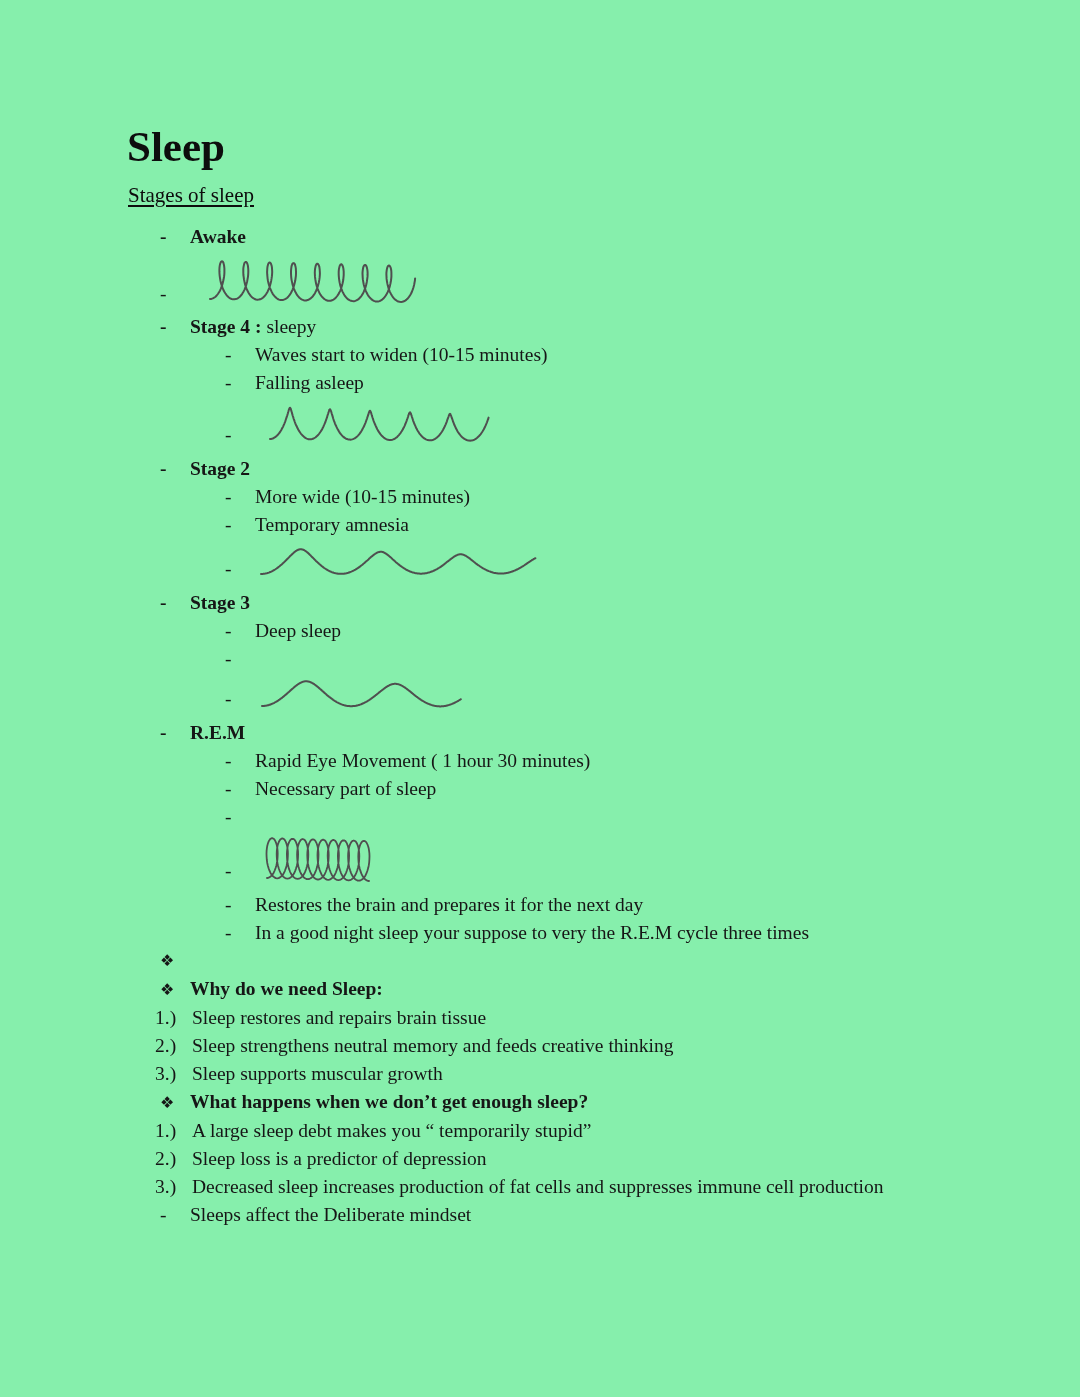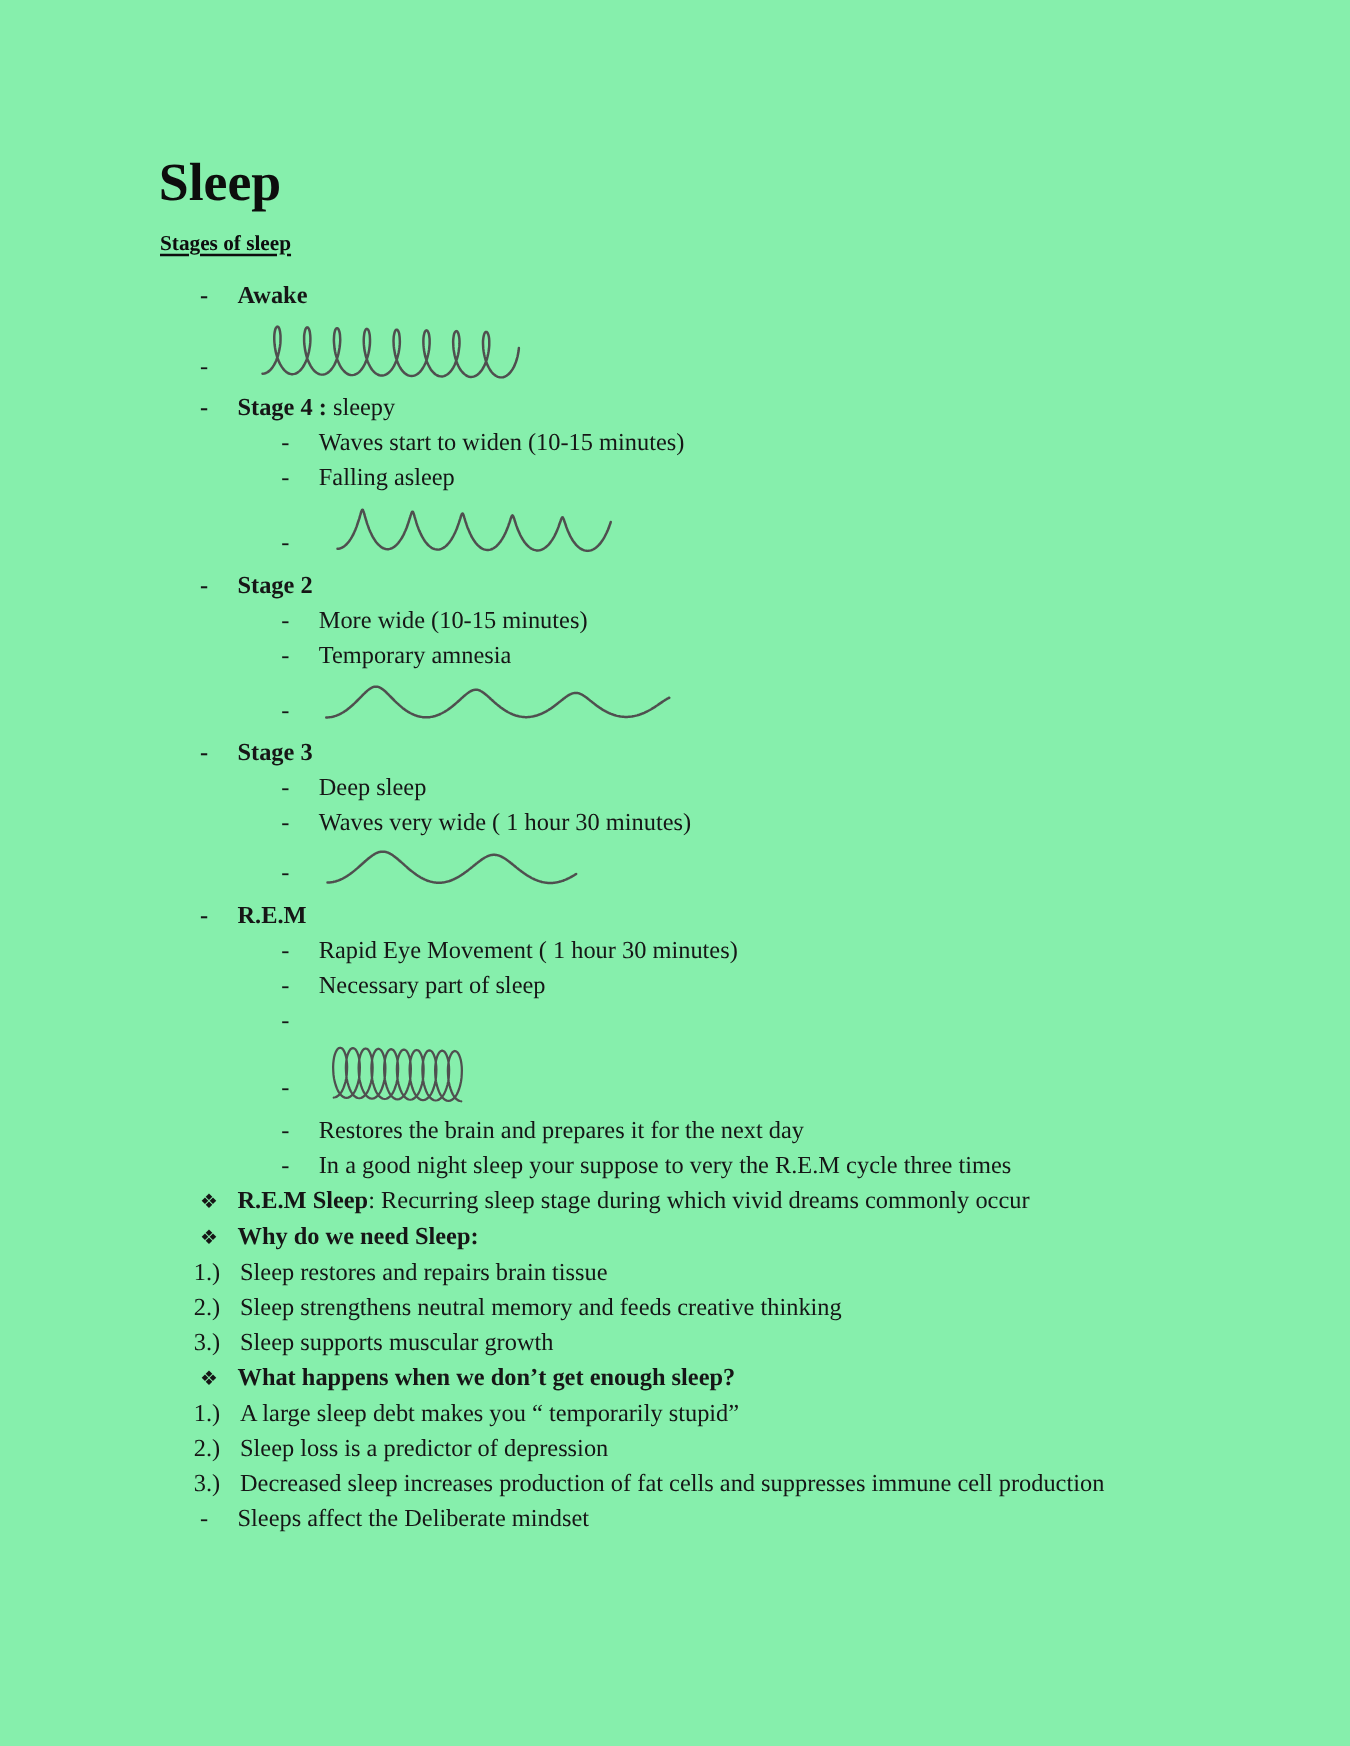--- a/index.html
+++ b/index.html
@@ -2,21 +2,21 @@
 <html><head>
 <meta charset="utf-8">
 <style>
   html,body{margin:0;padding:0;background:#ffffff;}
   .page{
     width:1080px;height:1397px;background:#86efac;box-sizing:border-box;
     padding:122px 70px 0 127px;position:relative;overflow:hidden;
     font-family:"Liberation Serif","DejaVu Serif",serif;color:#161616;
   }
   h1{font-size:43px;line-height:50px;font-weight:700;margin:0 0 10px 0;color:#0d0d0d;}
-  h2{font-size:17px;line-height:26px;font-weight:700;margin:0 0 15px 1px;color:#0d0d0d;}
+  h2{font-size:21px;line-height:26px;font-weight:400;margin:0 0 15px 1px;color:#0d0d0d;}
   h2 .u{text-decoration:underline;text-decoration-thickness:2px;text-underline-offset:3px;}
   .row{display:flex;align-items:baseline;font-size:19.5px;line-height:28px;}
   .row .bullet{flex:0 0 auto;}
   .l1 .bullet{margin-left:33px;min-width:30px;}
   .l2 .bullet{margin-left:98px;min-width:30px;}
   .num .bullet{margin-left:28px;min-width:37px;}
   .dia .bullet{margin-left:33px;min-width:30px;font-size:16px;}
   .b{font-weight:700;}
   .hd{font-weight:700;text-decoration-thickness:2px;text-underline-offset:3px;}
   .waverow{display:flex;align-items:flex-end;font-size:19.5px;line-height:22px;}
@@ -91,21 +91,20 @@
   <div class="row l1">
     <span class="bullet b">-</span>
     <span class="b">Stage 3</span>
   </div>
   <div class="row l2">
     <span class="bullet">-</span>
     <span>Deep sleep</span>
   </div>
   <div class="row l2">
     <span class="bullet">-</span>
-    <span>Waves very wide ( 1 hour 30 minutes)</span>
   </div>
   <div class="waverow wr-s3 l2">
     <span class="bullet">-</span>
     <svg width="210" height="38" viewBox="0 0 210 38">
       <path class="wv" d="M7.0 31.0L7.6 31.0L8.1 31.0L8.7 30.9L9.3 30.9L9.8 30.8L10.4 30.8L11.0 30.7L11.5 30.6L12.1 30.4L12.6 30.3L13.2 30.2L13.8 30.0L14.3 29.8L14.9 29.7L15.4 29.5L16.0 29.3L16.5 29.0L17.1 28.8L17.6 28.6L18.2 28.3L18.7 28.1L19.3 27.8L19.8 27.5L20.3 27.2L20.9 26.9L21.4 26.6L21.9 26.3L22.5 26.0L23.0 25.6L23.5 25.3L24.0 24.9L24.5 24.6L25.1 24.2L25.6 23.8L26.1 23.4L26.6 23.1L27.1 22.7L27.6 22.3L28.1 21.9L28.6 21.5L29.1 21.1L29.5 20.7L30.0 20.3L30.5 19.9L31.0 19.5L31.5 19.1L31.9 18.6L32.4 18.2L32.9 17.8L33.3 17.4L33.8 17.0L34.2 16.6L34.7 16.2L35.1 15.8L35.6 15.4L36.0 15.0L36.5 14.6L36.9 14.2L37.3 13.8L37.8 13.5L38.2 13.1L38.6 12.7L39.0 12.4L39.4 12.0L39.9 11.7L40.3 11.3L40.7 11.0L41.1 10.7L41.5 10.4L41.9 10.1L42.3 9.8L42.7 9.5L43.1 9.2L43.5 9.0L43.9 8.7L44.3 8.5L44.6 8.3L45.0 8.0L45.4 7.8L45.8 7.6L46.2 7.5L46.6 7.3L46.9 7.1L47.3 7.0L47.7 6.9L48.1 6.7L48.4 6.6L48.8 6.5L49.2 6.5L49.5 6.4L49.9 6.3L50.3 6.3L50.6 6.3L51.0 6.3L51.4 6.3L51.7 6.3L52.1 6.3L52.5 6.4L52.9 6.4L53.2 6.5L53.6 6.6L54.0 6.6L54.3 6.8L54.7 6.9L55.1 7.0L55.4 7.1L55.8 7.3L56.2 7.5L56.6 7.7L57.0 7.9L57.3 8.1L57.7 8.3L58.1 8.5L58.5 8.7L58.9 9.0L59.3 9.2L59.6 9.5L60.0 9.8L60.4 10.1L60.8 10.4L61.2 10.7L61.6 11.0L62.0 11.3L62.4 11.7L62.9 12.0L63.3 12.4L63.7 12.7L64.1 13.1L64.5 13.4L64.9 13.8L65.4 14.2L65.8 14.6L66.2 14.9L66.7 15.3L67.1 15.7L67.6 16.1L68.0 16.5L68.4 16.9L68.9 17.3L69.3 17.7L69.8 18.1L70.3 18.5L70.7 18.9L71.2 19.4L71.7 19.8L72.1 20.2L72.6 20.6L73.1 21.0L73.6 21.4L74.1 21.8L74.6 22.1L75.1 22.5L75.6 22.9L76.1 23.3L76.6 23.7L77.1 24.0L77.6 24.4L78.1 24.8L78.6 25.1L79.1 25.5L79.6 25.8L80.2 26.1L80.7 26.4L81.2 26.8L81.7 27.1L82.3 27.4L82.8 27.6L83.3 27.9L83.9 28.2L84.4 28.4L85.0 28.7L85.5 28.9L86.1 29.2L86.6 29.4L87.2 29.6L87.7 29.8L88.3 29.9L88.8 30.1L89.4 30.3L89.9 30.4L90.5 30.5L91.1 30.7L91.6 30.8L92.2 30.9L92.8 31.0L93.3 31.0L93.9 31.1L94.4 31.1L95.0 31.2L95.6 31.2L96.1 31.2L96.7 31.2L97.3 31.2L97.8 31.1L98.4 31.1L99.0 31.0L99.5 31.0L100.1 30.9L100.7 30.8L101.2 30.7L101.8 30.5L102.3 30.4L102.9 30.3L103.5 30.1L104.0 30.0L104.6 29.8L105.1 29.6L105.7 29.4L106.2 29.2L106.8 29.0L107.3 28.7L107.9 28.5L108.4 28.2L108.9 28.0L109.5 27.7L110.0 27.4L110.5 27.2L111.1 26.9L111.6 26.6L112.1 26.3L112.6 26.0L113.2 25.6L113.7 25.3L114.2 25.0L114.7 24.6L115.2 24.3L115.7 24.0L116.2 23.6L116.7 23.2L117.2 22.9L117.7 22.5L118.2 22.2L118.7 21.8L119.2 21.4L119.6 21.1L120.1 20.7L120.6 20.3L121.1 19.9L121.5 19.6L122.0 19.2L122.5 18.8L122.9 18.5L123.4 18.1L123.8 17.7L124.3 17.4L124.7 17.0L125.2 16.6L125.6 16.3L126.0 15.9L126.5 15.6L126.9 15.3L127.3 14.9L127.7 14.6L128.2 14.3L128.6 14.0L129.0 13.7L129.4 13.4L129.8 13.1L130.2 12.8L130.6 12.5L131.0 12.2L131.4 12.0L131.8 11.7L132.2 11.5L132.6 11.2L133.0 11.0L133.4 10.8L133.8 10.6L134.2 10.4L134.5 10.2L134.9 10.0L135.3 9.9L135.7 9.7L136.1 9.6L136.4 9.4L136.8 9.3L137.2 9.2L137.5 9.1L137.9 9.0L138.3 9.0L138.7 8.9L139.0 8.9L139.4 8.8L139.8 8.8L140.1 8.8L140.5 8.8L140.9 8.8L141.2 8.9L141.6 8.9L142.0 8.9L142.3 9.0L142.7 9.1L143.1 9.2L143.5 9.3L143.8 9.4L144.2 9.5L144.6 9.6L144.9 9.8L145.3 9.9L145.7 10.1L146.1 10.3L146.5 10.5L146.8 10.7L147.2 10.9L147.6 11.1L148.0 11.3L148.4 11.6L148.8 11.8L149.2 12.1L149.6 12.3L150.0 12.6L150.4 12.9L150.8 13.2L151.2 13.5L151.6 13.8L152.0 14.1L152.4 14.4L152.8 14.7L153.2 15.0L153.7 15.4L154.1 15.7L154.5 16.0L154.9 16.4L155.4 16.7L155.8 17.1L156.2 17.4L156.7 17.8L157.1 18.2L157.6 18.5L158.0 18.9L158.5 19.3L158.9 19.6L159.4 20.0L159.9 20.4L160.3 20.7L160.8 21.1L161.3 21.5L161.8 21.8L162.2 22.2L162.7 22.5L163.2 22.9L163.7 23.2L164.2 23.6L164.7 23.9L165.2 24.3L165.7 24.6L166.2 25.0L166.7 25.3L167.2 25.6L167.7 25.9L168.3 26.2L168.8 26.5L169.3 26.8L169.8 27.1L170.3 27.4L170.9 27.7L171.4 27.9L171.9 28.2L172.5 28.4L173.0 28.7L173.6 28.9L174.1 29.1L174.7 29.3L175.2 29.6L175.8 29.7L176.3 29.9L176.9 30.1L177.4 30.3L178.0 30.4L178.5 30.6L179.1 30.7L179.6 30.8L180.2 30.9L180.8 31.0L181.3 31.1L181.9 31.2L182.5 31.2L183.0 31.3L183.6 31.3L184.2 31.3L184.7 31.4L185.3 31.4L185.8 31.4L186.4 31.3L187.0 31.3L187.5 31.3L188.1 31.2L188.7 31.2L189.2 31.1L189.8 31.0L190.4 30.9L190.9 30.8L191.5 30.7L192.0 30.5L192.6 30.4L193.1 30.2L193.7 30.1L194.3 29.9L194.8 29.7L195.4 29.6L195.9 29.4L196.4 29.1L197.0 28.9L197.5 28.7L198.1 28.5L198.6 28.2L199.1 28.0L199.7 27.7L200.2 27.5L200.7 27.2L201.3 26.9L201.8 26.6L202.3 26.4L202.8 26.1L203.3 25.8L203.8 25.5L204.3 25.2L204.9 24.8L205.4 24.5L205.9 24.2"></path>
     </svg>
   </div>
 
   <div class="row l1">
     <span class="bullet b">-</span>
@@ -132,21 +131,20 @@
     <span class="bullet">-</span>
     <span>Restores the brain and prepares it for the next day</span>
   </div>
   <div class="row l2">
     <span class="bullet">-</span>
     <span>In a good night sleep your suppose to very the R.E.M cycle three times</span>
   </div>
 
   <div class="row dia">
     <span class="bullet">❖</span>
-    <span><span class="b">R.E.M Sleep</span><span>: Recurring sleep stage during which vivid dreams commonly occur</span></span>
   </div>
 
   <div class="row dia">
     <span class="bullet">❖</span>
     <span class="hd">Why do we need Sleep:</span>
   </div>
   <div class="row num">
     <span class="bullet">1.)</span>
     <span>Sleep restores and repairs brain tissue</span>
   </div>

